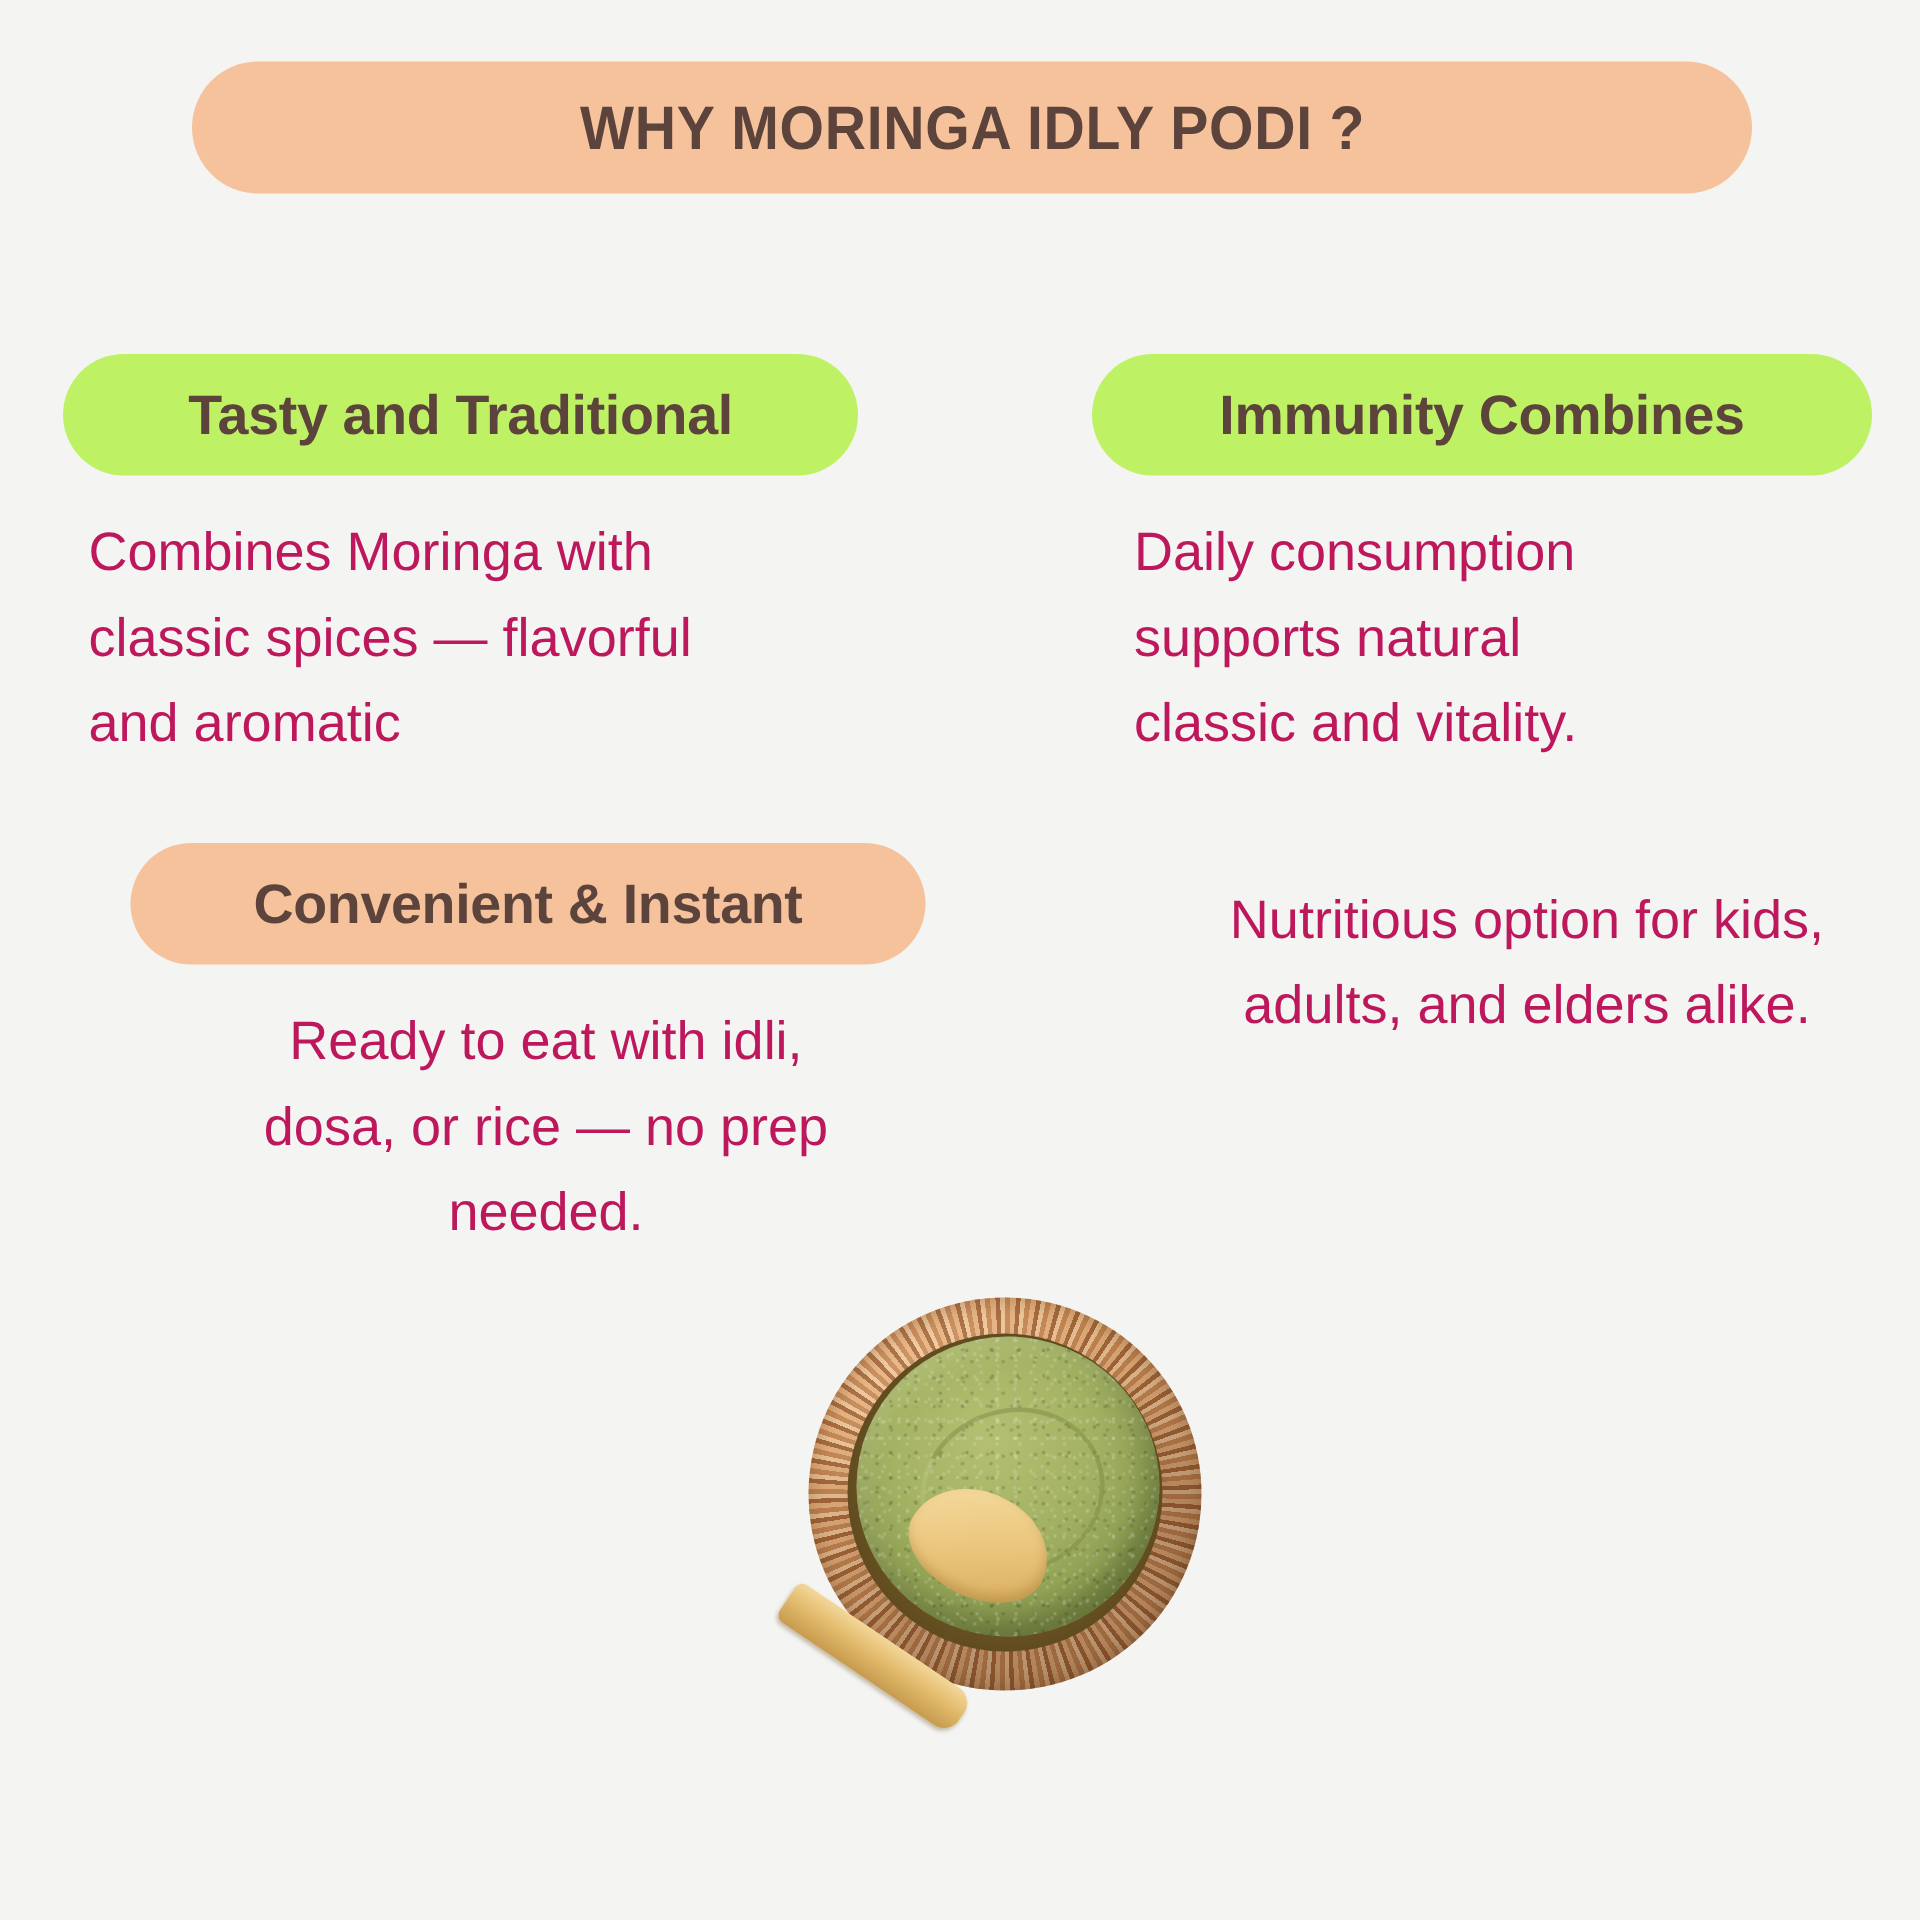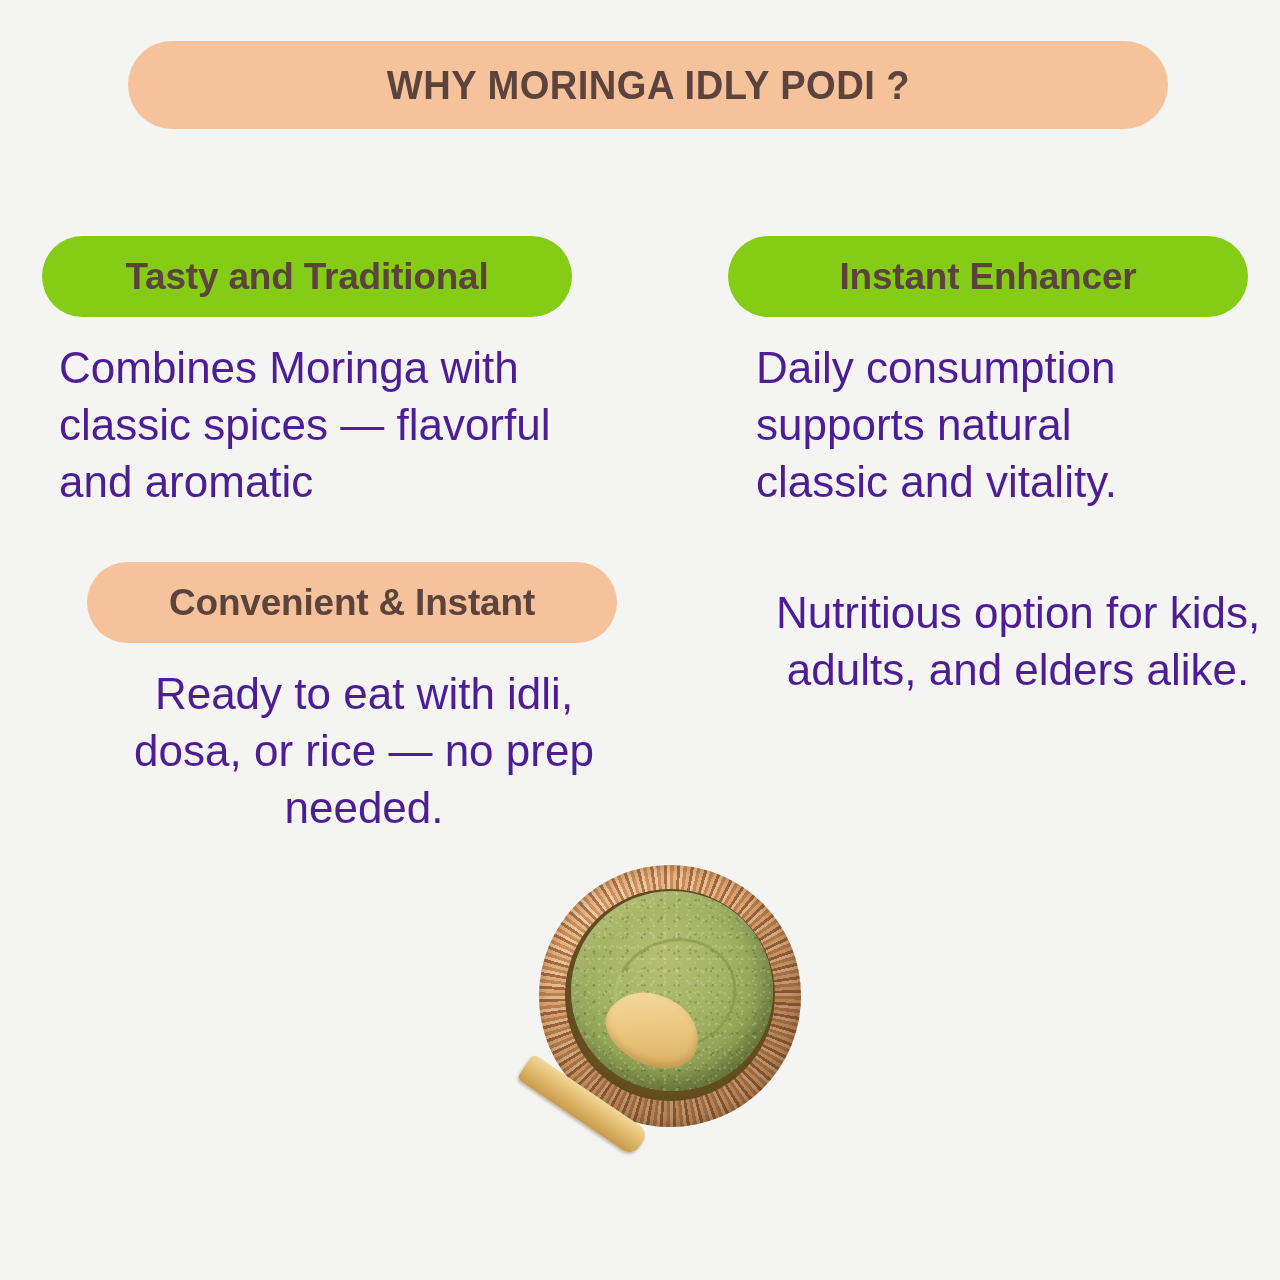--- a/index.html
+++ b/index.html
@@ -63,43 +63,43 @@
 
   .pill {
     display: inline-flex;
     align-items: center;
     justify-content: center;
     height: 81px;
     border-radius: 41px;
     padding: 0 36px;
     box-sizing: border-box;
   }
-  .pill.green { background: #84cc16; }
+  .pill.green { background: #bef264; }
   .pill.peach { background: #F5C29C; }
 
   .feature.c0.r0 .pill { width: 530px; }
   .feature.c1.r0 .pill { width: 520px; }
   .feature.c0.r1 .pill { width: 530px; }
   .feature.c1.r1 .pill { width: 520px; }
 
   .pill-label {
     font-family: "Liberation Sans", sans-serif;
     font-size: 37px;
     font-weight: bold;
     color: #5C433C;
     white-space: nowrap;
     letter-spacing: -0.2px;
   }
 
   .feature-body {
     margin-top: 22px;
     font-family: "Liberation Sans", sans-serif;
-    font-size: 44px;
+    font-size: 36px;
     line-height: 57px;
-    color: #4c1d95;
+    color: #be185d;
     font-weight: normal;
     white-space: pre-line;
   }
   .feature.c0.r0 .feature-body { padding-left: 17px; }
   .feature.c1.r0 .feature-body { padding-left: 28px; }
   .feature.c0.r1 .feature-body { padding-left: 24px; }
   .feature.c1.r1 .feature-body { padding-left: 28px; }
 
   
   .product-image {
@@ -232,21 +232,21 @@
       <div class="pill green">
         <span class="pill-label">Tasty and Traditional</span>
       </div>
       <div class="feature-body">Combines Moringa with
 classic spices — flavorful
 and aromatic</div>
     </div>
 
     <div class="feature c1 r0">
       <div class="pill green">
-        <span class="pill-label">Instant Enhancer</span>
+        <span class="pill-label">Immunity Combines</span>
       </div>
       <div class="feature-body">Daily consumption
 supports natural
 classic and vitality.</div>
     </div>
 
     <div class="feature c0 r1">
       <div class="pill peach">
         <span class="pill-label">Convenient &amp; Instant</span>
       </div>

